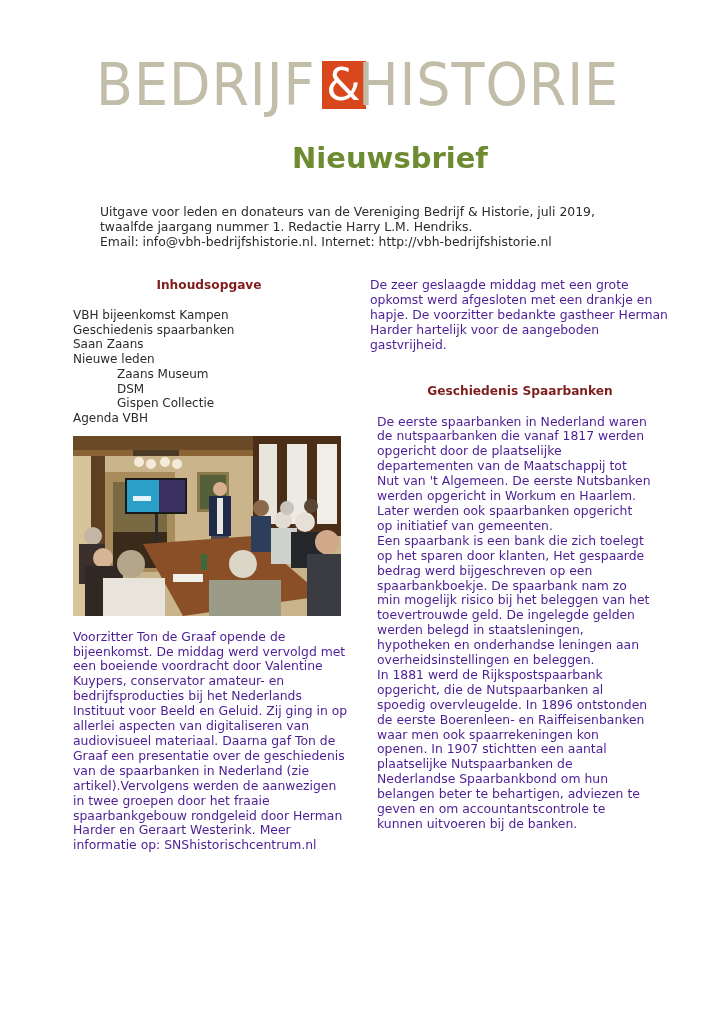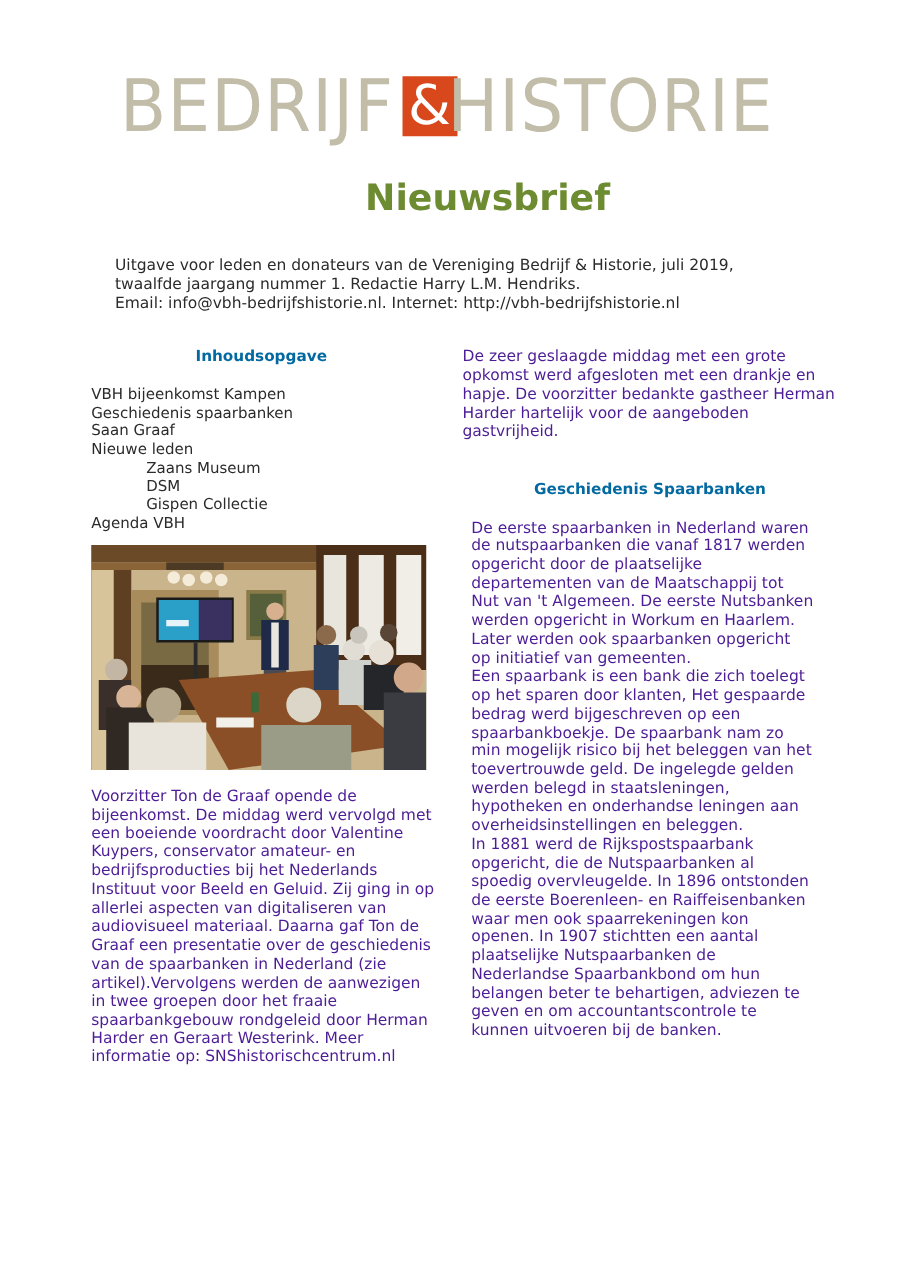--- a/index.html
+++ b/index.html
@@ -24,27 +24,27 @@
       position: absolute; left: 0; width: 684px; top: 141px; text-align: center;
       font-family: "DejaVu Sans", sans-serif; font-weight: bold; font-size: 29px;
       color: #6d8b30;
       margin-left: 48px;
     }
 
     .intro {
       position: absolute; left: 92px; top: 205px; width: 560px;
       font-size: 12.4px; line-height: 14.8px; color: #2b2b2b;
     }
-    .intro div { white-space: nowrap; }
+    .intro div { white-space: nowrap; margin-left: 8px; }
 
     .col-left { position: absolute; left: 73px; top: 278px; width: 272px; }
     .col-right { position: absolute; left: 370px; top: 278px; width: 300px; }
 
     .heading-red {
-      color: #0369a1; font-weight: bold; font-size: 12.2px; text-align: center;
+      color: #7f1d1d; font-weight: bold; font-size: 12.2px; text-align: center;
       line-height: 15px;
     }
 
     .toc-heading { margin-left: 0; width: 272px; }
     .toc { margin-top: 15px; font-size: 12px; line-height: 14.7px; }
     .toc .sub { padding-left: 44px; }
 
     .event-heading { margin-top: 30px; line-height: 15.5px; }
 
     .photo {
@@ -75,21 +75,21 @@
   <div>Uitgave voor leden en donateurs van de Vereniging Bedrijf &amp; Historie, juli 2019,</div>
   <div>twaalfde jaargang nummer 1. Redactie Harry L.M. Hendriks.</div>
   <div>Email: info@vbh-bedrijfshistorie.nl. Internet: http://vbh-bedrijfshistorie.nl</div>
 </div>
 
 <div class="col-left">
   <div class="heading-red toc-heading">Inhoudsopgave</div>
   <div class="toc">
     <div>VBH bijeenkomst Kampen</div>
     <div>Geschiedenis spaarbanken</div>
-    <div>Saan Graaf</div>
+    <div>Saan Zaans</div>
     <div>Nieuwe leden</div>
     <div class="sub">Zaans Museum</div>
     <div class="sub">DSM</div>
     <div class="sub">Gispen Collectie</div>
     <div>Agenda VBH</div>
   </div>
 
 
   <div class="photo">
     <svg width="268" height="180" viewBox="0 0 268 180" xmlns="http://www.w3.org/2000/svg">

